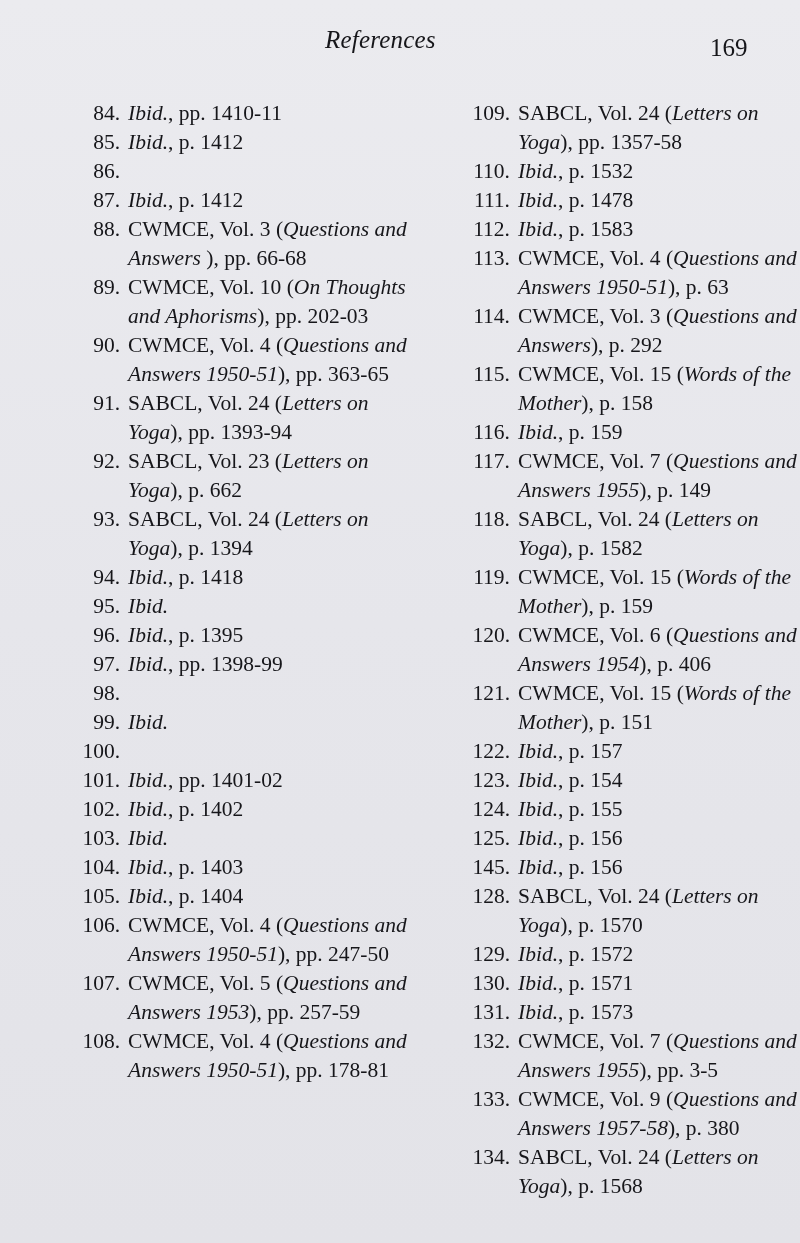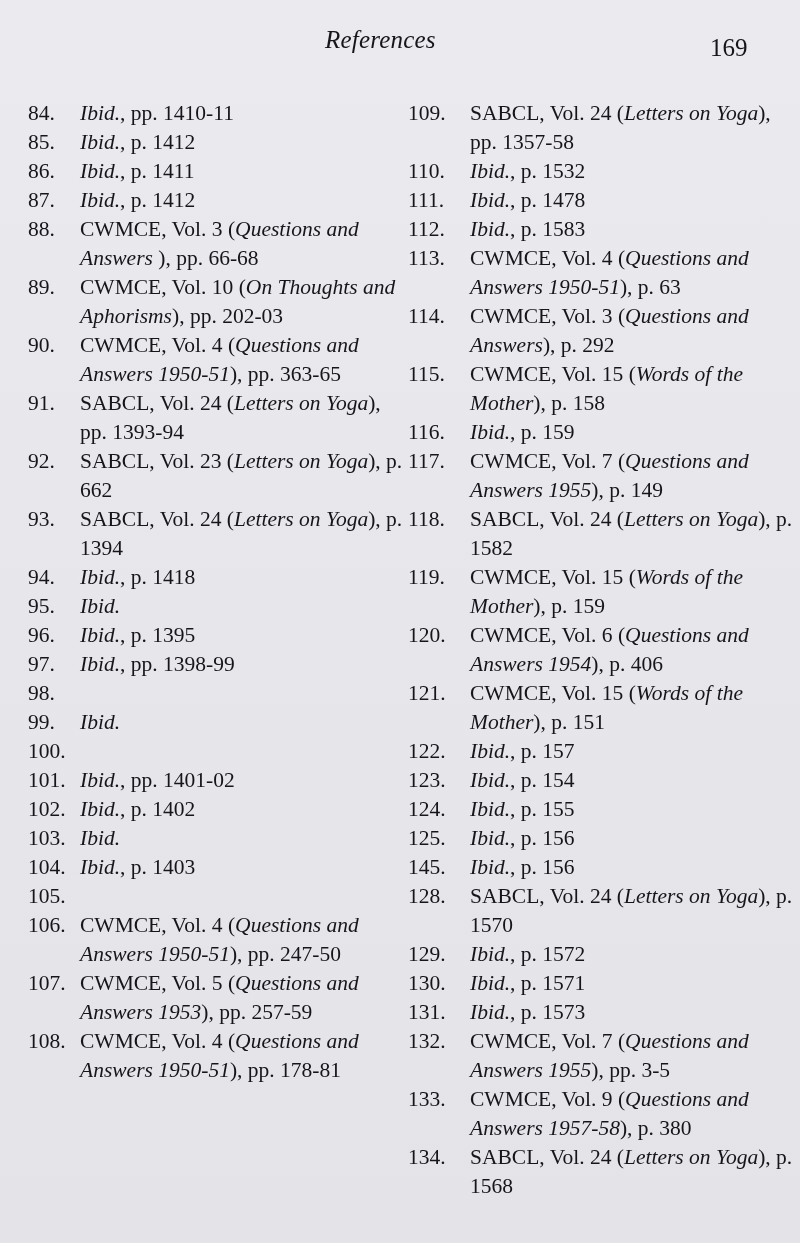--- a/index.html
+++ b/index.html
@@ -48,21 +48,23 @@
     }
     .col-left { left: 28px; width: 380px; }
     .col-right { left: 408px; width: 390px; }
     .ref {
       display: flex;
       font-size: 21.5px;
       line-height: 29px;
     }
     .ref-num {
       flex: 0 0 auto;
+      text-align: right;
       padding-right: 8px;
+      margin-left: 48px;
     }
     .col-left .ref-num { width: 44px; }
     .col-right .ref-num { width: 54px; }
     .ref-body {
       flex: 1 1 auto;
     }
     .it { font-style: italic; }
   </style>
 </head>
 <body>
@@ -77,21 +79,20 @@
       <div class="ref">
         <span class="ref-num">84.</span>
         <span class="ref-body"><span class="it">Ibid.</span><span>, pp. 1410-11</span></span>
       </div>
       <div class="ref">
         <span class="ref-num">85.</span>
         <span class="ref-body"><span class="it">Ibid.</span><span>, p. 1412</span></span>
       </div>
       <div class="ref">
         <span class="ref-num">86.</span>
-        <span class="ref-body"><span class="it">Ibid.</span><span>, p. 1411</span></span>
       </div>
       <div class="ref">
         <span class="ref-num">87.</span>
         <span class="ref-body"><span class="it">Ibid.</span><span>, p. 1412</span></span>
       </div>
       <div class="ref">
         <span class="ref-num">88.</span>
         <span class="ref-body"><span>CWMCE, Vol. 3 (</span><span class="it">Questions and Answers </span><span>), pp. 66-68</span></span>
       </div>
       <div class="ref">
@@ -151,20 +152,21 @@
       <div class="ref">
         <span class="ref-num">103.</span>
         <span class="ref-body"><span class="it">Ibid.</span></span>
       </div>
       <div class="ref">
         <span class="ref-num">104.</span>
         <span class="ref-body"><span class="it">Ibid.</span><span>, p. 1403</span></span>
       </div>
       <div class="ref">
         <span class="ref-num">105.</span>
+        <span class="ref-body"><span class="it">Ibid.</span><span>, p. 1404</span></span>
       </div>
       <div class="ref">
         <span class="ref-num">106.</span>
         <span class="ref-body"><span>CWMCE, Vol. 4 (</span><span class="it">Questions and Answers 1950-51</span><span>), pp. 247-50</span></span>
       </div>
       <div class="ref">
         <span class="ref-num">107.</span>
         <span class="ref-body"><span>CWMCE, Vol. 5 (</span><span class="it">Questions and Answers 1953</span><span>), pp. 257-59</span></span>
       </div>
       <div class="ref">

